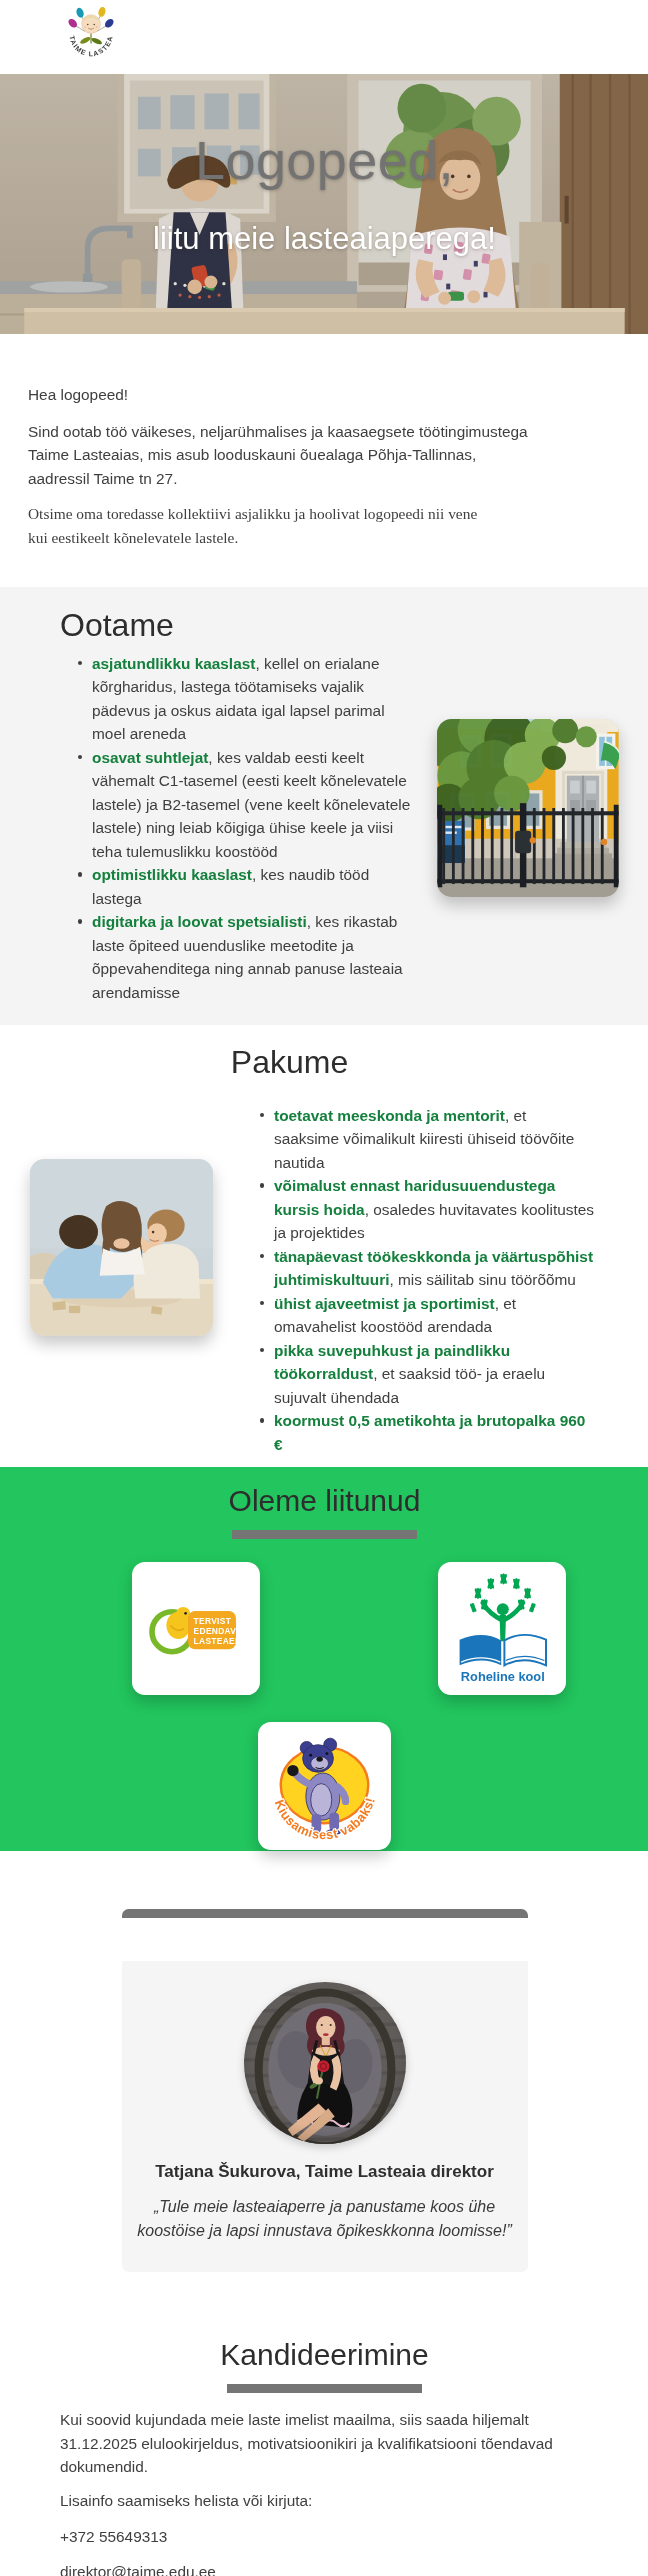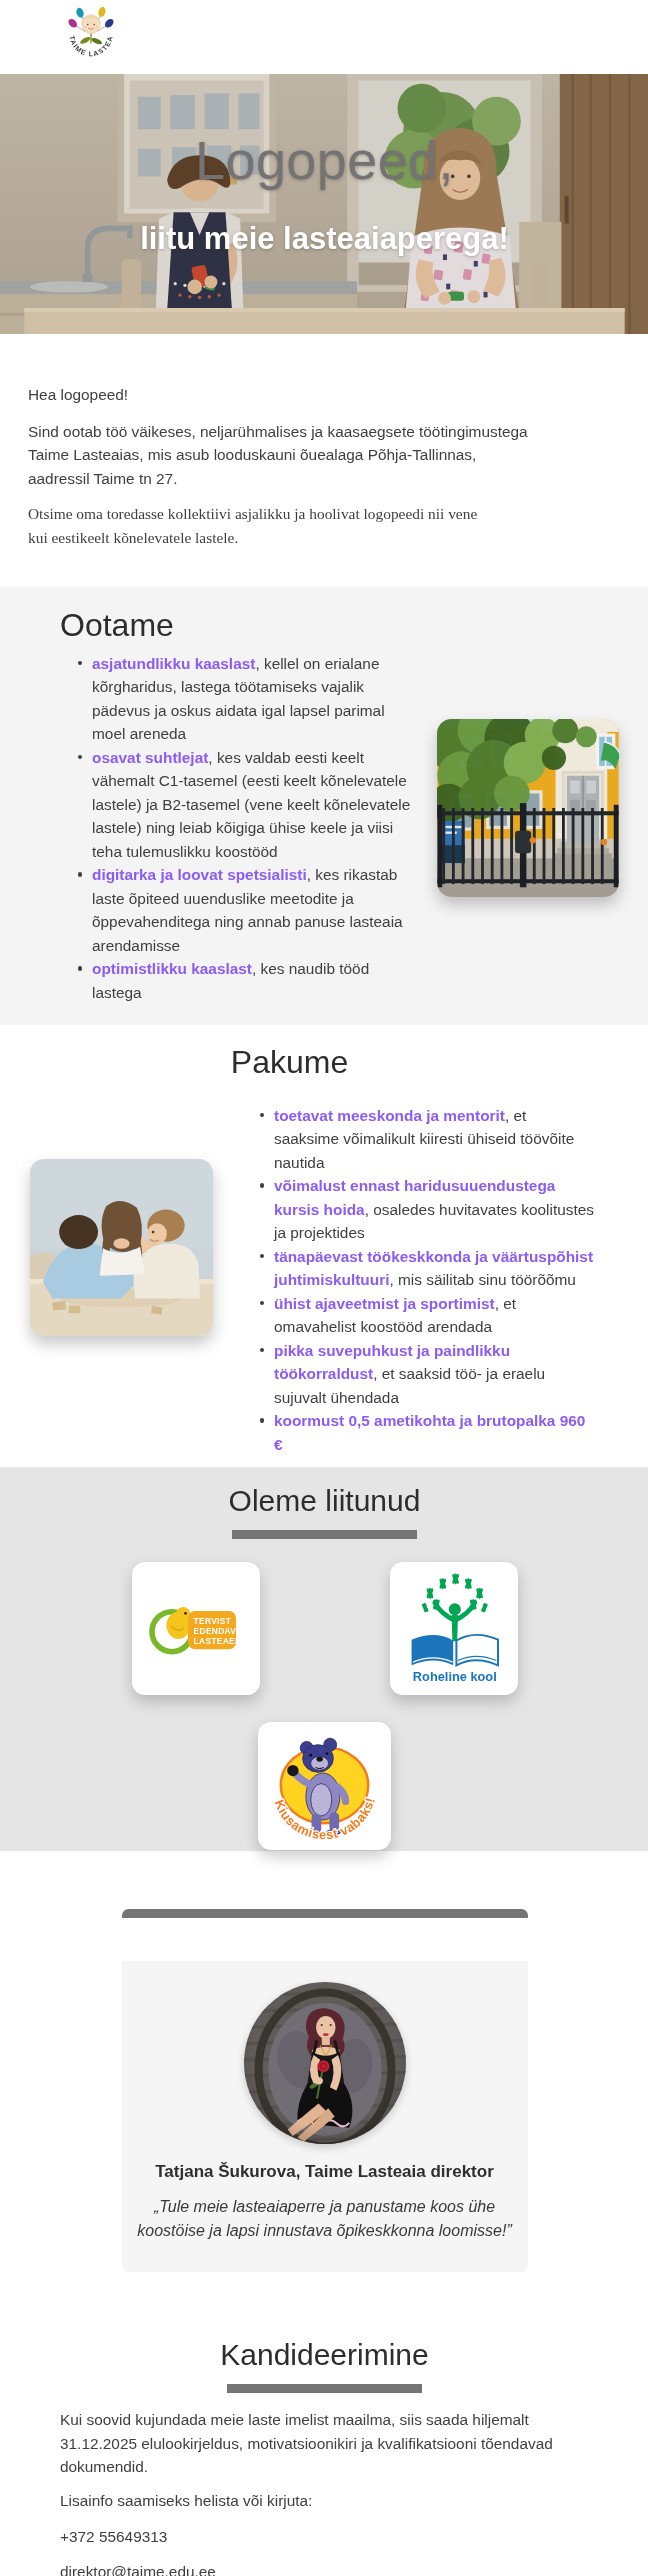--- a/index.html
+++ b/index.html
@@ -11,57 +11,57 @@
   .header { height:67px; background:#fff; }
   .header svg { margin:6.5px 0 0 63px; display:block; }
 
   
   .hero { position:relative; height:260px; overflow:hidden; }
   .hero > svg { position:absolute; inset:0; display:block; }
   .hero-title { position:absolute; top:58px; left:0; width:100%; text-align:center;
     font-size:54px; line-height:57px; font-weight:400; color:#737373;
     text-shadow:0 0.8px 3.2px rgba(60,50,40,.35); letter-spacing:0.4px; }
   .hero-sub { position:absolute; top:149px; left:0; width:100%; text-align:center;
-    font-size:31px; line-height:32px; font-weight:700; color:#fff;
+    font-size:31px; line-height:32px; font-weight:400; color:#fff;
     text-shadow:0 0.8px 3.2px rgba(60,50,40,.35); }
 
   
   .intro { height:253px; padding:49px 54px 0 28px; background:#fff; }
   .intro p { font-size:15.4px; line-height:23.5px; white-space:pre-line; }
   .intro .p1 { margin-top:13.8px; }
   .intro .p2 { margin-top:12px;font-family:Liberation Serif, serif; }
 
   
   h2.big { font-size:32px; line-height:39px; font-weight:400; color:#2d2d2d; }
   h2.mid { font-size:30px; line-height:36px; font-weight:400; color:#2d2d2d; text-align:center; }
   .rule { height:9px; background:#757575; margin:11.4px auto 0; }
 
   .ootame { position:relative; height:438px; background:#f4f4f4; padding-top:19.5px;padding-left:26px; }
   .ootame h2 { margin-left:34px; }
   .blist { list-style:none; }
   .blist li { position:relative; padding-left:16px; font-size:15.4px; line-height:23.5px; }
   .blist li::before { content:""; position:absolute; left:1.6px; top:9px; width:4.9px; height:4.9px;
     border-radius:50%; background:#3e3e3e; }
-  .blist .lead { font-weight:700; color:#8b5cf6; white-space:pre-line; }
+  .blist .lead { font-weight:700; color:#15803d; white-space:pre-line; }
   .blist .rest { white-space:pre-line; }
   .ootame ul { margin:6.5px 0 0 50px; width:367px; }
   .photo { overflow:hidden; border-radius:14.6px; box-shadow:0 8px 16px rgba(0,0,0,.22); }
   .photo svg { display:block; }
   .ootame .photo { position:absolute; top:132px; right:30px; width:182px; height:178px; }
 
   .pakume { position:relative; height:442px; background:#fff; padding-top:18px; }
   .pakume h2 { text-align:center; margin-right:70px; }
   .pakume .photo { position:absolute; top:134px; left:30px; width:183px; height:177px; }
   .pakume ul { position:absolute; top:79px; left:258px; width:381px; }
 
-  .liitunud { height:384px; padding-top:16px; background:#e5e5e5; }
+  .liitunud { height:384px; padding-top:16px; background:#22c55e; }
   .liitunud .rule { width:185px; }
   .logo-row { display:flex; justify-content:center; gap:130px; margin-top:23.5px; }
   .logo-card { width:128px; height:133px; background:#fff; border-radius:13px;
-    box-shadow:0 6.5px 14.6px rgba(0,0,0,.20); display:flex; align-items:center; justify-content:center; }
+    box-shadow:0 6.5px 14.6px rgba(0,0,0,.20); display:flex; align-items:center; justify-content:center;margin-left:48px; }
   .logo-card svg { display:block; }
   .logo-card.third { width:133px; height:128px; margin:27px auto 0; }
 
   
   .tcard { width:406px; margin:58px auto 0; }
   .tcard-bar { height:9px; background:#757575; border-radius:6.5px 6.5px 0 0; }
   .tcard-body { height:311px; background:#f5f5f5; border-radius:0 0 6.5px 6.5px; text-align:center;margin-top:43px; }
   .tphoto { width:162px; height:162px; border-radius:50%; overflow:hidden; margin:0 auto;
     position:relative; top:21px; box-shadow:0 3.2px 8px rgba(0,0,0,.18); }
   .tname { margin-top:38px; font-size:17px; line-height:21px; font-weight:700; color:#2f2f2f; }
@@ -262,27 +262,27 @@
 kõrgharidus, lastega töötamiseks vajalik
 pädevus ja oskus aidata igal lapsel parimal
 moel areneda</span></li>
 
         <li><span class="lead">osavat suhtlejat</span><span class="rest">, kes valdab eesti keelt
 vähemalt C1-tasemel (eesti keelt kõnelevatele
 lastele) ja B2-tasemel (vene keelt kõnelevatele
 lastele) ning leiab kõigiga ühise keele ja viisi
 teha tulemuslikku koostööd</span></li>
 
+        <li><span class="lead">optimistlikku kaaslast</span><span class="rest">, kes naudib tööd
+lastega</span></li>
+
         <li><span class="lead">digitarka ja loovat spetsialisti</span><span class="rest">, kes rikastab
 laste õpiteed uuenduslike meetodite ja
 õppevahenditega ning annab panuse lasteaia
 arendamisse</span></li>
-
-        <li><span class="lead">optimistlikku kaaslast</span><span class="rest">, kes naudib tööd
-lastega</span></li>
       </ul>
     <div class="photo">
       <svg viewBox="0 0 224 220" width="182" height="178" aria-hidden="true">
         <rect width="224" height="120" fill="#bed7e2"></rect>
         <rect y="12" width="224" height="142" fill="#e9a81e"></rect>
         <rect x="128" y="0" width="96" height="16" fill="#f0ebdc"></rect>
         <rect x="146" y="6" width="64" height="148" fill="#eee9da"></rect>
         <rect x="196" y="18" width="24" height="44" fill="#f4f2ea"></rect>
         <rect x="200" y="22" width="16" height="36" fill="#8fc3dd"></rect>
         <line x1="208" y1="22" x2="208" y2="58" stroke="#f4f2ea" stroke-width="2"></line>

